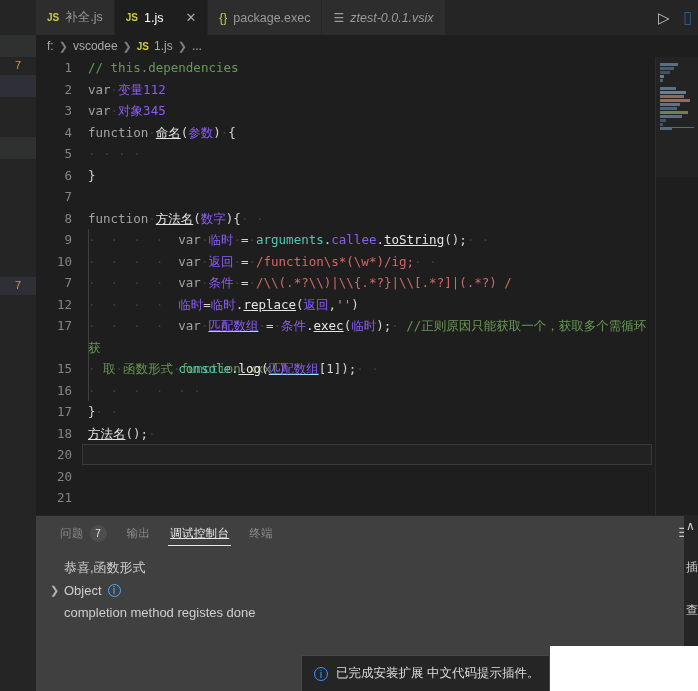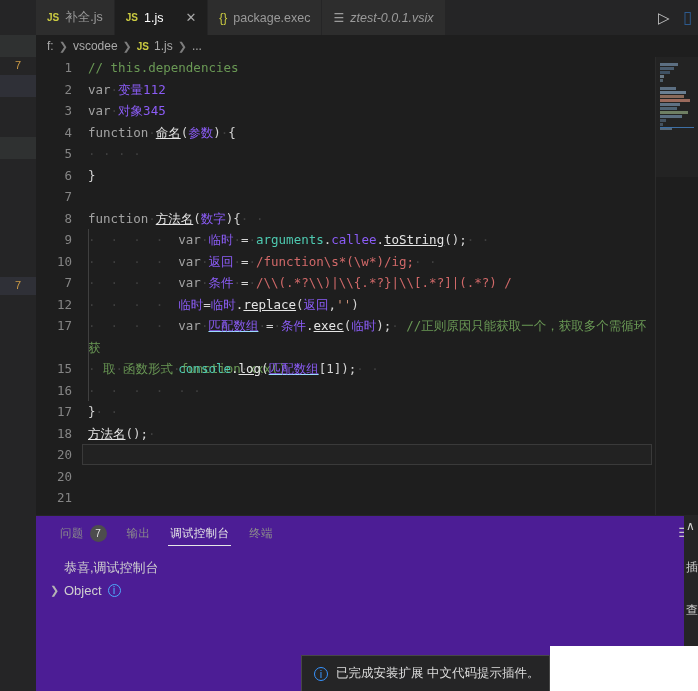--- a/index.html
+++ b/index.html
@@ -123,32 +123,32 @@
     background: #2b2b2b;
   }
   #mm-underline {
     position: absolute; left: 4px; top: 70px; width: 34px; height: 1px;
     background: #3d6fa5;
   }
 
   
   #panel {
     position: absolute; left: 36px; top: 515px; width: 662px; height: 176px;
-    background: #4c1d95; border-top: 1px solid #252526;
+    background: #404040; border-top: 1px solid #252526;
   }
   #panel-tabs {
     position: absolute; left: 0; top: 0; height: 35px; width: 662px;
     display: flex; align-items: center; padding-left: 14px; gap: 0;
   }
   .ptab {
     font-size: 11.5px; color: #8b8b8b; padding: 0 10px; height: 35px;
     display: flex; align-items: center; gap: 6px; position: relative;
     letter-spacing: .3px;
   }
-  .ptab.active { color: #e7e7e7; }
+  .ptab.active { color: #e7e7e7; text-decoration: underline; }
   .ptab.active::after {
     content: ""; position: absolute; left: 8px; right: 8px; bottom: 5px;
     height: 1px; background: #e7e7e7;
   }
   .pbadge {
     background: #4d4d4d; color: #e4e4e4; border-radius: 9px;
     min-width: 17px; height: 17px; font-size: 10px;
     display: inline-flex; align-items: center; justify-content: center;
     padding: 0 5px;
   }
@@ -388,26 +388,29 @@
       </div>
       <div class="ptab">
         <span>终端</span>
       </div>
     </div>
   <div id="panel-actions">
       <span style="color: rgb(197, 197, 197); font-size: 13px;">☰</span>
     </div>
   <div id="console-body">
       <div class="crow" style="position: relative;">
-        <span>恭喜,调试控制台</span>
+        <span>恭喜,函数形式</span>
       </div>
       <div class="crow" style="position: relative;">
         <span class="cchev">❯</span>
         <span>Object</span>
         <span class="cinfo">i</span>
+      </div>
+      <div class="crow" style="position: relative;">
+        <span>completion method registes done</span>
       </div>
     </div>
 </div>
 
 <div id="right-cut">
     <div class="rc-text" style="margin-top: 4px;">∧</div>
     <div class="rc-text" style="margin-top: 26px;">插</div>
     <div class="rc-text" style="margin-top: 26px;">查</div>
   </div>
 

